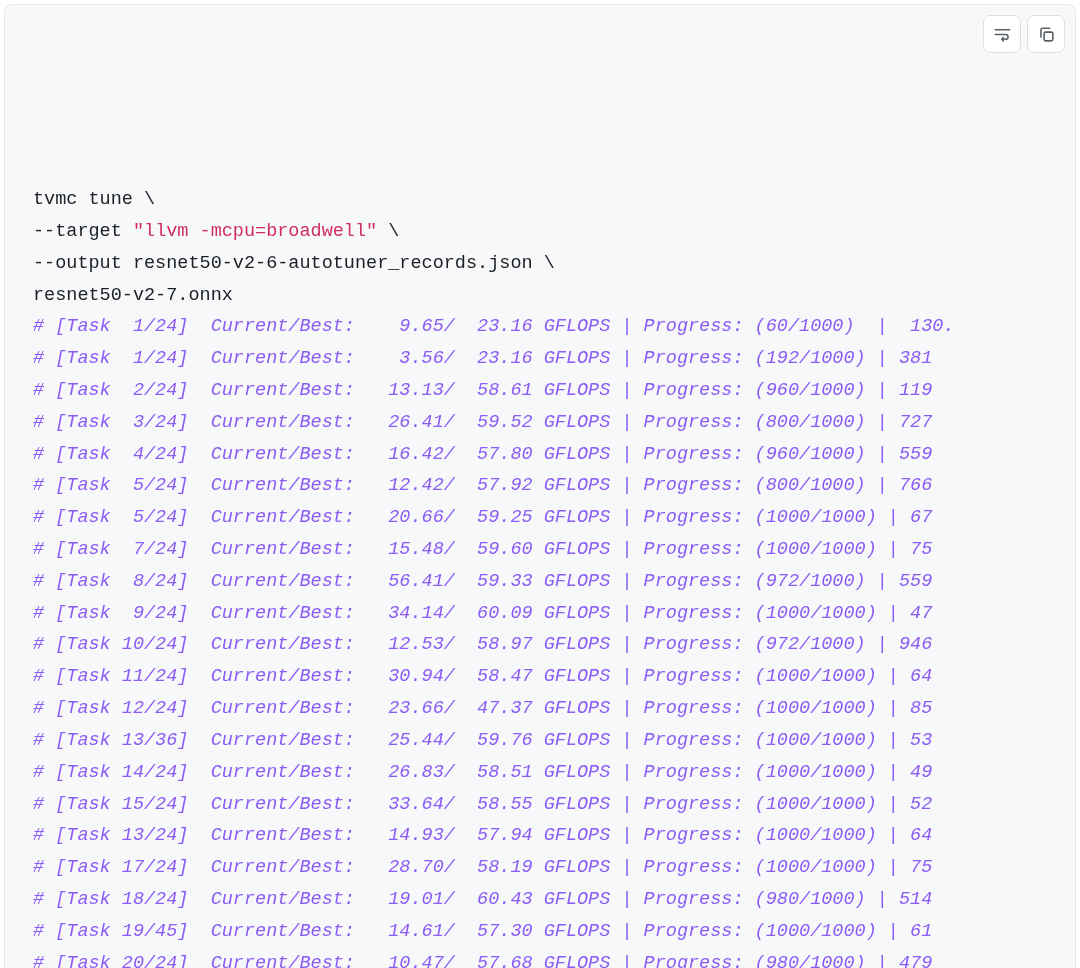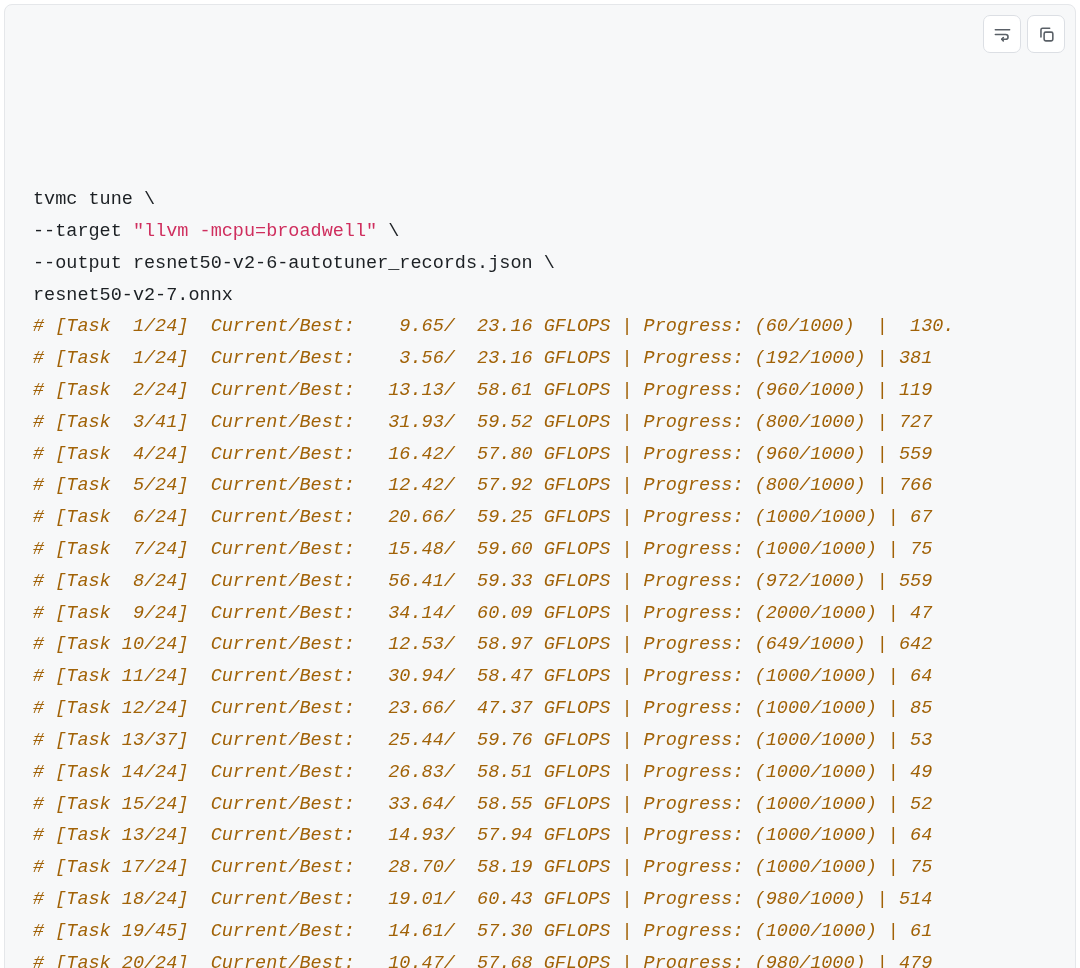--- a/index.html
+++ b/index.html
@@ -45,21 +45,21 @@
   .tool-btn svg { display: block; }
   pre {
     margin: 0;
     font-family: inherit;
     font-size: inherit;
     line-height: inherit;
     white-space: pre;
     overflow: hidden;
   }
   .tok-str { color: #cf2e5e; }
-  .comment { color: #a16207; font-style: italic; }
+  .comment { color: #8b5cf6; font-style: italic; }
 </style>
 </head>
 <body>
 
 <div class="code-block">
 
   <div class="toolbar">
     <div class="tool-btn">
       <svg width="19" height="19" viewBox="0 0 24 24" fill="none" stroke="currentColor" stroke-width="2" stroke-linecap="round" stroke-linejoin="round">
         <line x1="3" y1="6" x2="21" y2="6"></line>
@@ -75,31 +75,31 @@
     </div>
   </div>
 
   <pre><span>tvmc tune \</span>
 <span>--target </span><span class="tok-str">"llvm -mcpu=broadwell"</span><span> \</span>
 <span>--output resnet50-v2-6-autotuner_records.json \</span>
 <span>resnet50-v2-7.onnx</span>
 <span id="output-lines"><span class="comment"># [Task  1/24]  Current/Best:    9.65/  23.16 GFLOPS | Progress: (60/1000)  |  130.</span>
 <span class="comment"># [Task  1/24]  Current/Best:    3.56/  23.16 GFLOPS | Progress: (192/1000) | 381</span>
 <span class="comment"># [Task  2/24]  Current/Best:   13.13/  58.61 GFLOPS | Progress: (960/1000) | 119</span>
-<span class="comment"># [Task  3/41]  Current/Best:   31.93/  59.52 GFLOPS | Progress: (800/1000) | 727</span>
+<span class="comment"># [Task  3/24]  Current/Best:   26.41/  59.52 GFLOPS | Progress: (800/1000) | 727</span>
 <span class="comment"># [Task  4/24]  Current/Best:   16.42/  57.80 GFLOPS | Progress: (960/1000) | 559</span>
 <span class="comment"># [Task  5/24]  Current/Best:   12.42/  57.92 GFLOPS | Progress: (800/1000) | 766</span>
-<span class="comment"># [Task  6/24]  Current/Best:   20.66/  59.25 GFLOPS | Progress: (1000/1000) | 67</span>
+<span class="comment"># [Task  5/24]  Current/Best:   20.66/  59.25 GFLOPS | Progress: (1000/1000) | 67</span>
 <span class="comment"># [Task  7/24]  Current/Best:   15.48/  59.60 GFLOPS | Progress: (1000/1000) | 75</span>
 <span class="comment"># [Task  8/24]  Current/Best:   56.41/  59.33 GFLOPS | Progress: (972/1000) | 559</span>
-<span class="comment"># [Task  9/24]  Current/Best:   34.14/  60.09 GFLOPS | Progress: (2000/1000) | 47</span>
-<span class="comment"># [Task 10/24]  Current/Best:   12.53/  58.97 GFLOPS | Progress: (649/1000) | 642</span>
+<span class="comment"># [Task  9/24]  Current/Best:   34.14/  60.09 GFLOPS | Progress: (1000/1000) | 47</span>
+<span class="comment"># [Task 10/24]  Current/Best:   12.53/  58.97 GFLOPS | Progress: (972/1000) | 946</span>
 <span class="comment"># [Task 11/24]  Current/Best:   30.94/  58.47 GFLOPS | Progress: (1000/1000) | 64</span>
 <span class="comment"># [Task 12/24]  Current/Best:   23.66/  47.37 GFLOPS | Progress: (1000/1000) | 85</span>
-<span class="comment"># [Task 13/37]  Current/Best:   25.44/  59.76 GFLOPS | Progress: (1000/1000) | 53</span>
+<span class="comment"># [Task 13/36]  Current/Best:   25.44/  59.76 GFLOPS | Progress: (1000/1000) | 53</span>
 <span class="comment"># [Task 14/24]  Current/Best:   26.83/  58.51 GFLOPS | Progress: (1000/1000) | 49</span>
 <span class="comment"># [Task 15/24]  Current/Best:   33.64/  58.55 GFLOPS | Progress: (1000/1000) | 52</span>
 <span class="comment"># [Task 13/24]  Current/Best:   14.93/  57.94 GFLOPS | Progress: (1000/1000) | 64</span>
 <span class="comment"># [Task 17/24]  Current/Best:   28.70/  58.19 GFLOPS | Progress: (1000/1000) | 75</span>
 <span class="comment"># [Task 18/24]  Current/Best:   19.01/  60.43 GFLOPS | Progress: (980/1000) | 514</span>
 <span class="comment"># [Task 19/45]  Current/Best:   14.61/  57.30 GFLOPS | Progress: (1000/1000) | 61</span>
 <span class="comment"># [Task 20/24]  Current/Best:   10.47/  57.68 GFLOPS | Progress: (980/1000) | 479</span>
 
 
 

